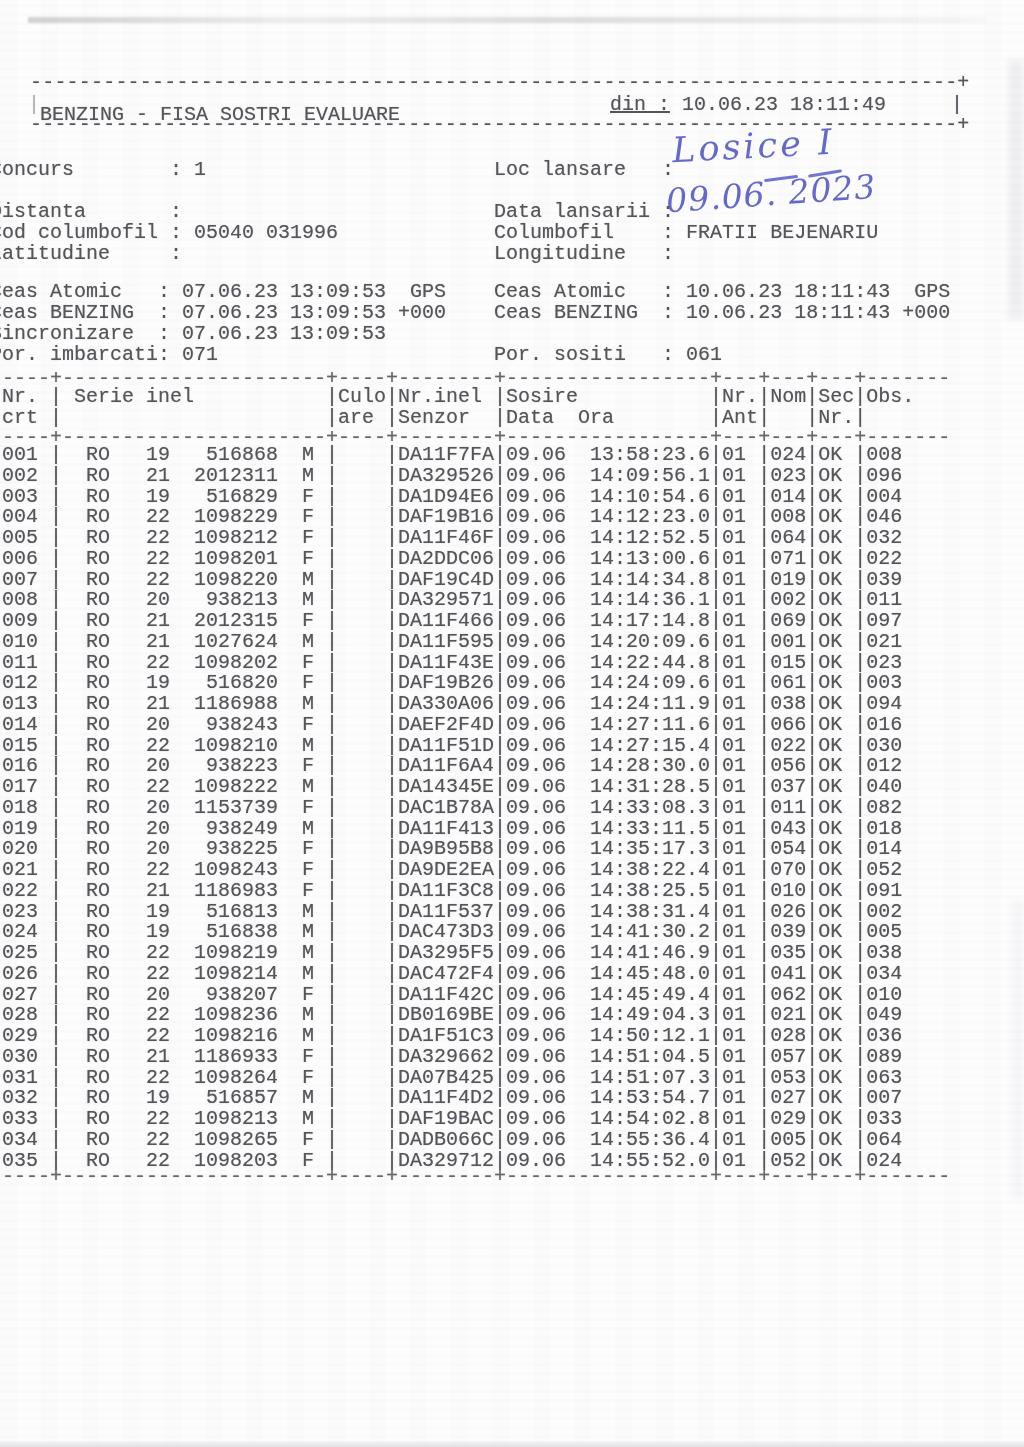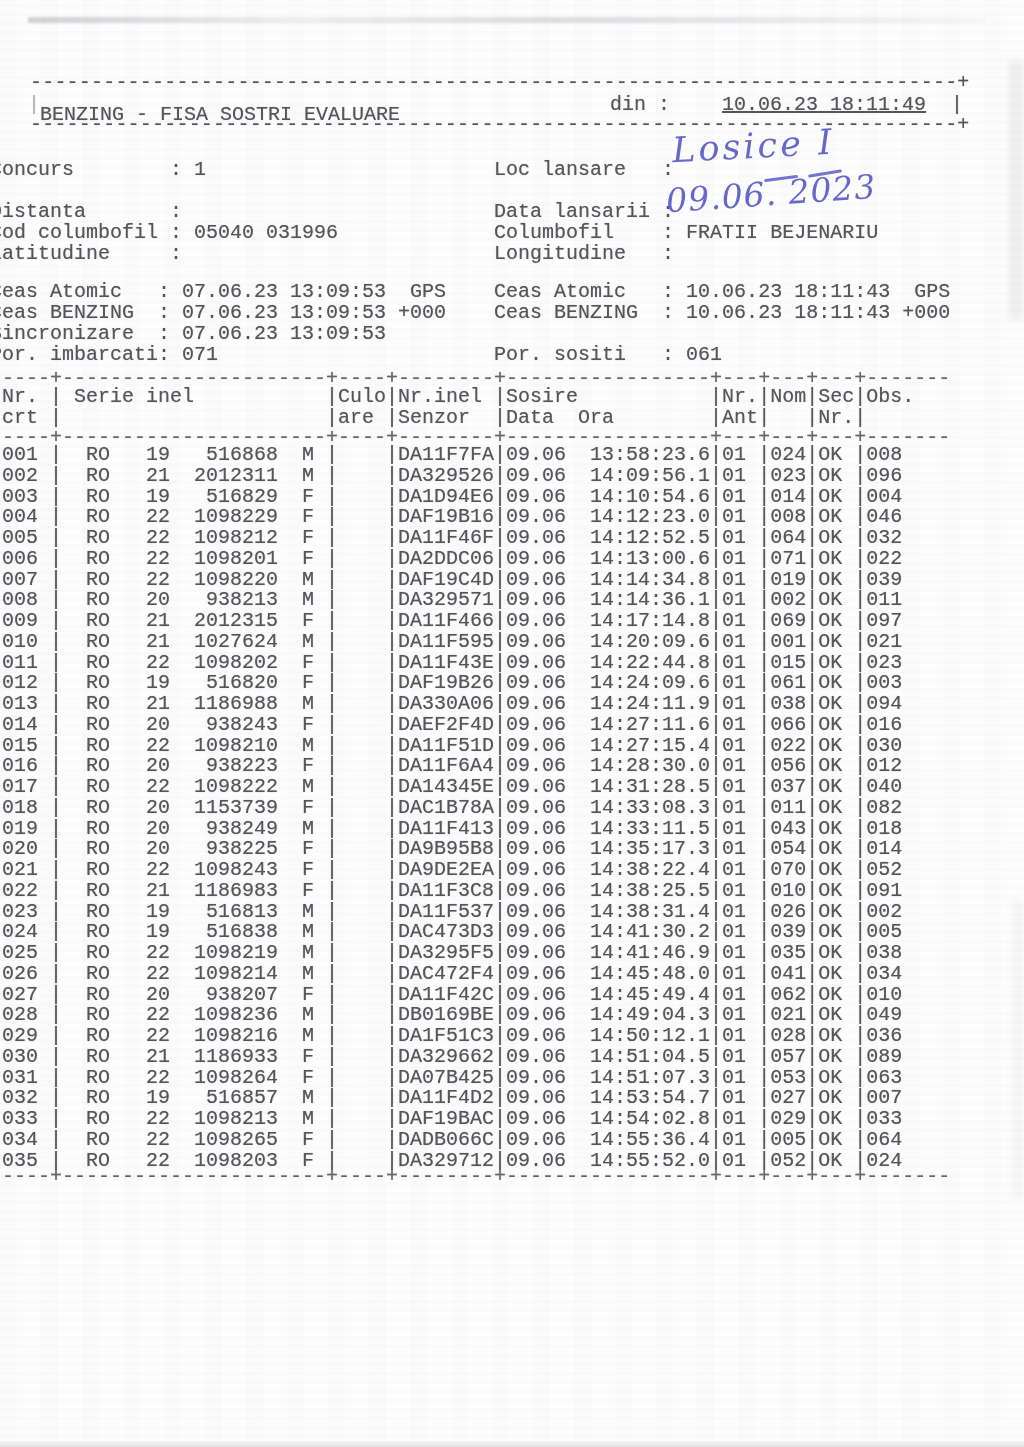--- a/index.html
+++ b/index.html
@@ -12,22 +12,22 @@
   }
   .tw{
     position:absolute; left:-10px; margin:0;
     font-family:"Liberation Mono","DejaVu Sans Mono",monospace;
     font-size:20px; line-height:21px;
     color:#54565a; white-space:pre;
     text-shadow:0 0 1px rgba(84,86,90,.55);
   }
   .hdr-dash{left:30px; letter-spacing:.2px;}
   .t-title{left:40px;}
-  .t-din-label{left:610px;}
-  .t-din-value{left:722px;text-decoration:underline;}
+  .t-din-label{left:610px;text-decoration:underline;}
+  .t-din-value{left:682px;}
   .t-pipe-right{left:951px;}
   .t-pipe-left{left:28px; opacity:.45;}
   .t-footer{left:178px;}
   .sep{opacity:.9;}
   .artifact{position:absolute; pointer-events:none;}
   .top-smudge{
     top:17px; left:28px; width:958px; height:6px;
     background:linear-gradient(90deg, rgba(140,140,145,.38), rgba(165,165,170,.16) 28%,
       rgba(150,150,155,.3) 55%, rgba(170,170,175,.22) 80%, rgba(180,180,185,.08));
     filter:blur(1px);

